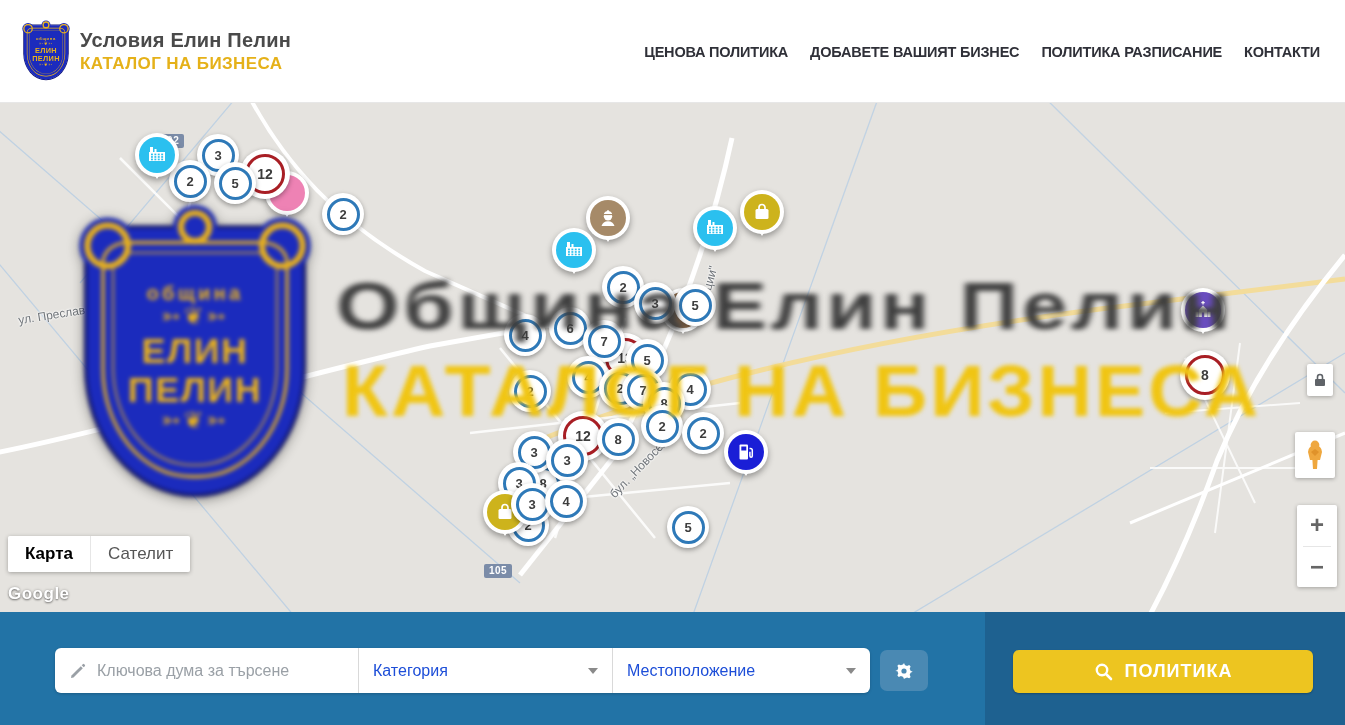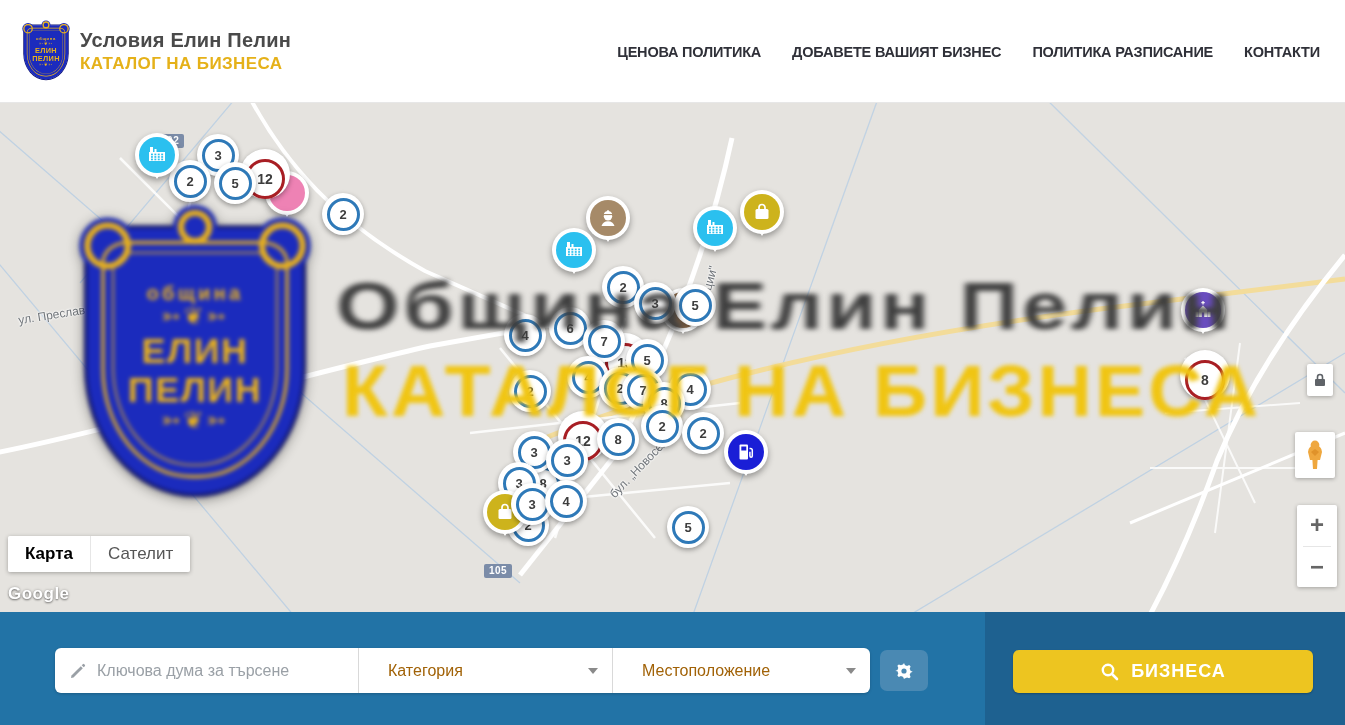--- a/index.html
+++ b/index.html
@@ -7,21 +7,21 @@
     font-family:"Liberation Sans", sans-serif; }
   .page { position:relative; width:1345px; height:725px; }
 
   
   .header { position:absolute; top:0; left:0; width:1345px; height:103px;
     background:#fff; border-bottom:1px solid #e7e7e7; z-index:50; }
   .brand { position:absolute; left:22px; top:22px; display:flex; align-items:center; }
   .brand-text { margin-left:10px; }
   .brand-title { font-size:20px; font-weight:bold; color:#4a4a4a; letter-spacing:.2px; }
   .brand-subtitle { font-size:17px; font-weight:bold; color:#e5b119; letter-spacing:.4px; margin-top:2px; }
-  .nav { position:absolute; right:25px; top:0; height:103px; display:flex; align-items:center; gap:31px; }
+  .nav { position:absolute; right:25px; top:0; height:103px; display:flex; align-items:center; gap:22px; }
   .nav a { text-decoration:none; color:#2f3038; font-size:14.5px; font-weight:bold;
     letter-spacing:-0.2px; white-space:nowrap; cursor:pointer; }
 
   
   .crest { position:relative; width:150px; height:185px; }
   .crest .shield { position:absolute; left:6px; top:10px; width:138px; height:170px;
     background:#1b2bbd; border-radius:16% 16% 50% 50% / 10% 10% 48% 48%;
     box-shadow:0 0 0 2px #10146e; display:flex; flex-direction:column; align-items:center; }
   .crest .inner { position:absolute; left:9px; top:8px; right:9px; bottom:10px;
     border:2px solid #e8b11d; border-radius:14% 14% 48% 48% / 9% 9% 46% 46%; }
@@ -49,21 +49,21 @@
     font-size:10px; font-weight:bold; padding:1px 5px 2px; border-radius:2px; letter-spacing:.5px; }
 
   
   .marker-layer { position:absolute; inset:0; z-index:5; }
   .cluster { position:absolute; width:42px; height:42px; transform:translate(-50%,-50%);
     background:#fff; border-radius:50%; box-shadow:0 2px 5px rgba(0,0,0,.35);
     display:flex; align-items:center; justify-content:center; cursor:pointer; }
   .cluster .ring { width:33px; height:33px; border-radius:50%; background:#fff;
     display:flex; align-items:center; justify-content:center;
     font-size:13px; font-weight:bold; color:#3d3d3d; }
-  .cluster.big { width:50px; height:50px;align-items:flex-end; }
+  .cluster.big { width:50px; height:50px; }
   .cluster.big .ring { width:40px; height:40px; font-size:14px; }
   .ring.blue { border:3px solid #2e79b8; }
   .ring.red  { border:3px solid #a81e24; }
   .pin { position:absolute; transform:translate(-50%,-50%); cursor:pointer;
     filter:drop-shadow(0 3px 3px rgba(0,0,0,.35)); }
   .pin .tail { position:absolute; left:50%; top:30px; transform:translateX(-50%);
     width:0; height:0; border-left:10px solid transparent; border-right:10px solid transparent;
     border-top:16px solid #fff; }
   .pin .head { position:relative; width:44px; height:44px; background:#fff; border-radius:50%;
     display:flex; align-items:center; justify-content:center; }
@@ -115,21 +115,21 @@
     background:#fff; border-radius:6px; display:flex; align-items:stretch;
     box-shadow:0 1px 3px rgba(0,0,0,.2); }
   .field { display:flex; align-items:center; padding:16px 14px; position:relative; }
   .field + .field { border-left:1px solid #d9d9d9; }
   .f-keyword { width:303px; gap:10px; }
   .f-category { width:254px; cursor:pointer; }
   .f-location { width:258px; cursor:pointer;align-items:center; }
   .f-keyword input { border:none; outline:none; flex:1; font-size:16px;
     font-family:"Liberation Sans", sans-serif; color:#333; background:transparent; }
   .f-keyword input::placeholder { color:#9aa0a6; }
-  .sel-label { font-size:16px; color:#a16207; flex:1;margin-left:15px; }
+  .sel-label { font-size:16px; color:#1d4ed8; flex:1; }
   .chev { width:0; height:0; border-left:5px solid transparent; border-right:5px solid transparent;
     border-top:6px solid #8a8a8a; }
   .gear-btn { position:absolute; left:880px; top:38px; width:48px; height:41px;
     background:#4a89b3; border:none; border-radius:7px; display:flex; align-items:center;
     justify-content:center; cursor:pointer; }
   .search-btn { position:absolute; left:1013px; top:38px; width:300px; height:43px;
     background:#edc520; border:none; border-radius:6px; display:flex; align-items:center;
     justify-content:center; gap:12px; cursor:pointer; box-shadow:0 1px 2px rgba(0,0,0,.25); }
   .search-btn span { color:#fff; font-size:18px; font-weight:bold; letter-spacing:1px; }
 </style>
@@ -528,17 +528,17 @@
         <path fill="#fff" d="M10 2l1 2.2a6 6 0 012 .8l2.2-.9 1.4 1.4-.9 2.2a6 6 0 01.8 2l2.2 1-2.2 1a6 6 0 01-.8 2l.9 2.2-1.4 1.4-2.2-.9a6 6 0 01-2 .8L10 18l-1-2.2a6 6 0 01-2-.8l-2.2.9-1.4-1.4.9-2.2a6 6 0 01-.8-2L1.3 10l2.2-1a6 6 0 01.8-2l-.9-2.2 1.4-1.4 2.2.9a6 6 0 012-.8z"></path>
         <circle cx="10" cy="10" r="2.6" fill="#4a89b3"></circle>
       </svg>
     </button>
 
     <button class="search-btn">
       <svg width="19" height="19" viewBox="0 0 19 19">
         <circle cx="8" cy="8" r="5.2" fill="none" stroke="#fff" stroke-width="2.4"></circle>
         <path d="M12 12 L17 17" stroke="#fff" stroke-width="2.6" stroke-linecap="round"></path>
       </svg>
-      <span>БИЗНЕСА</span>
+      <span>ПОЛИТИКА</span>
     </button>
   </div>
 
 </div>
 
 </body></html>

